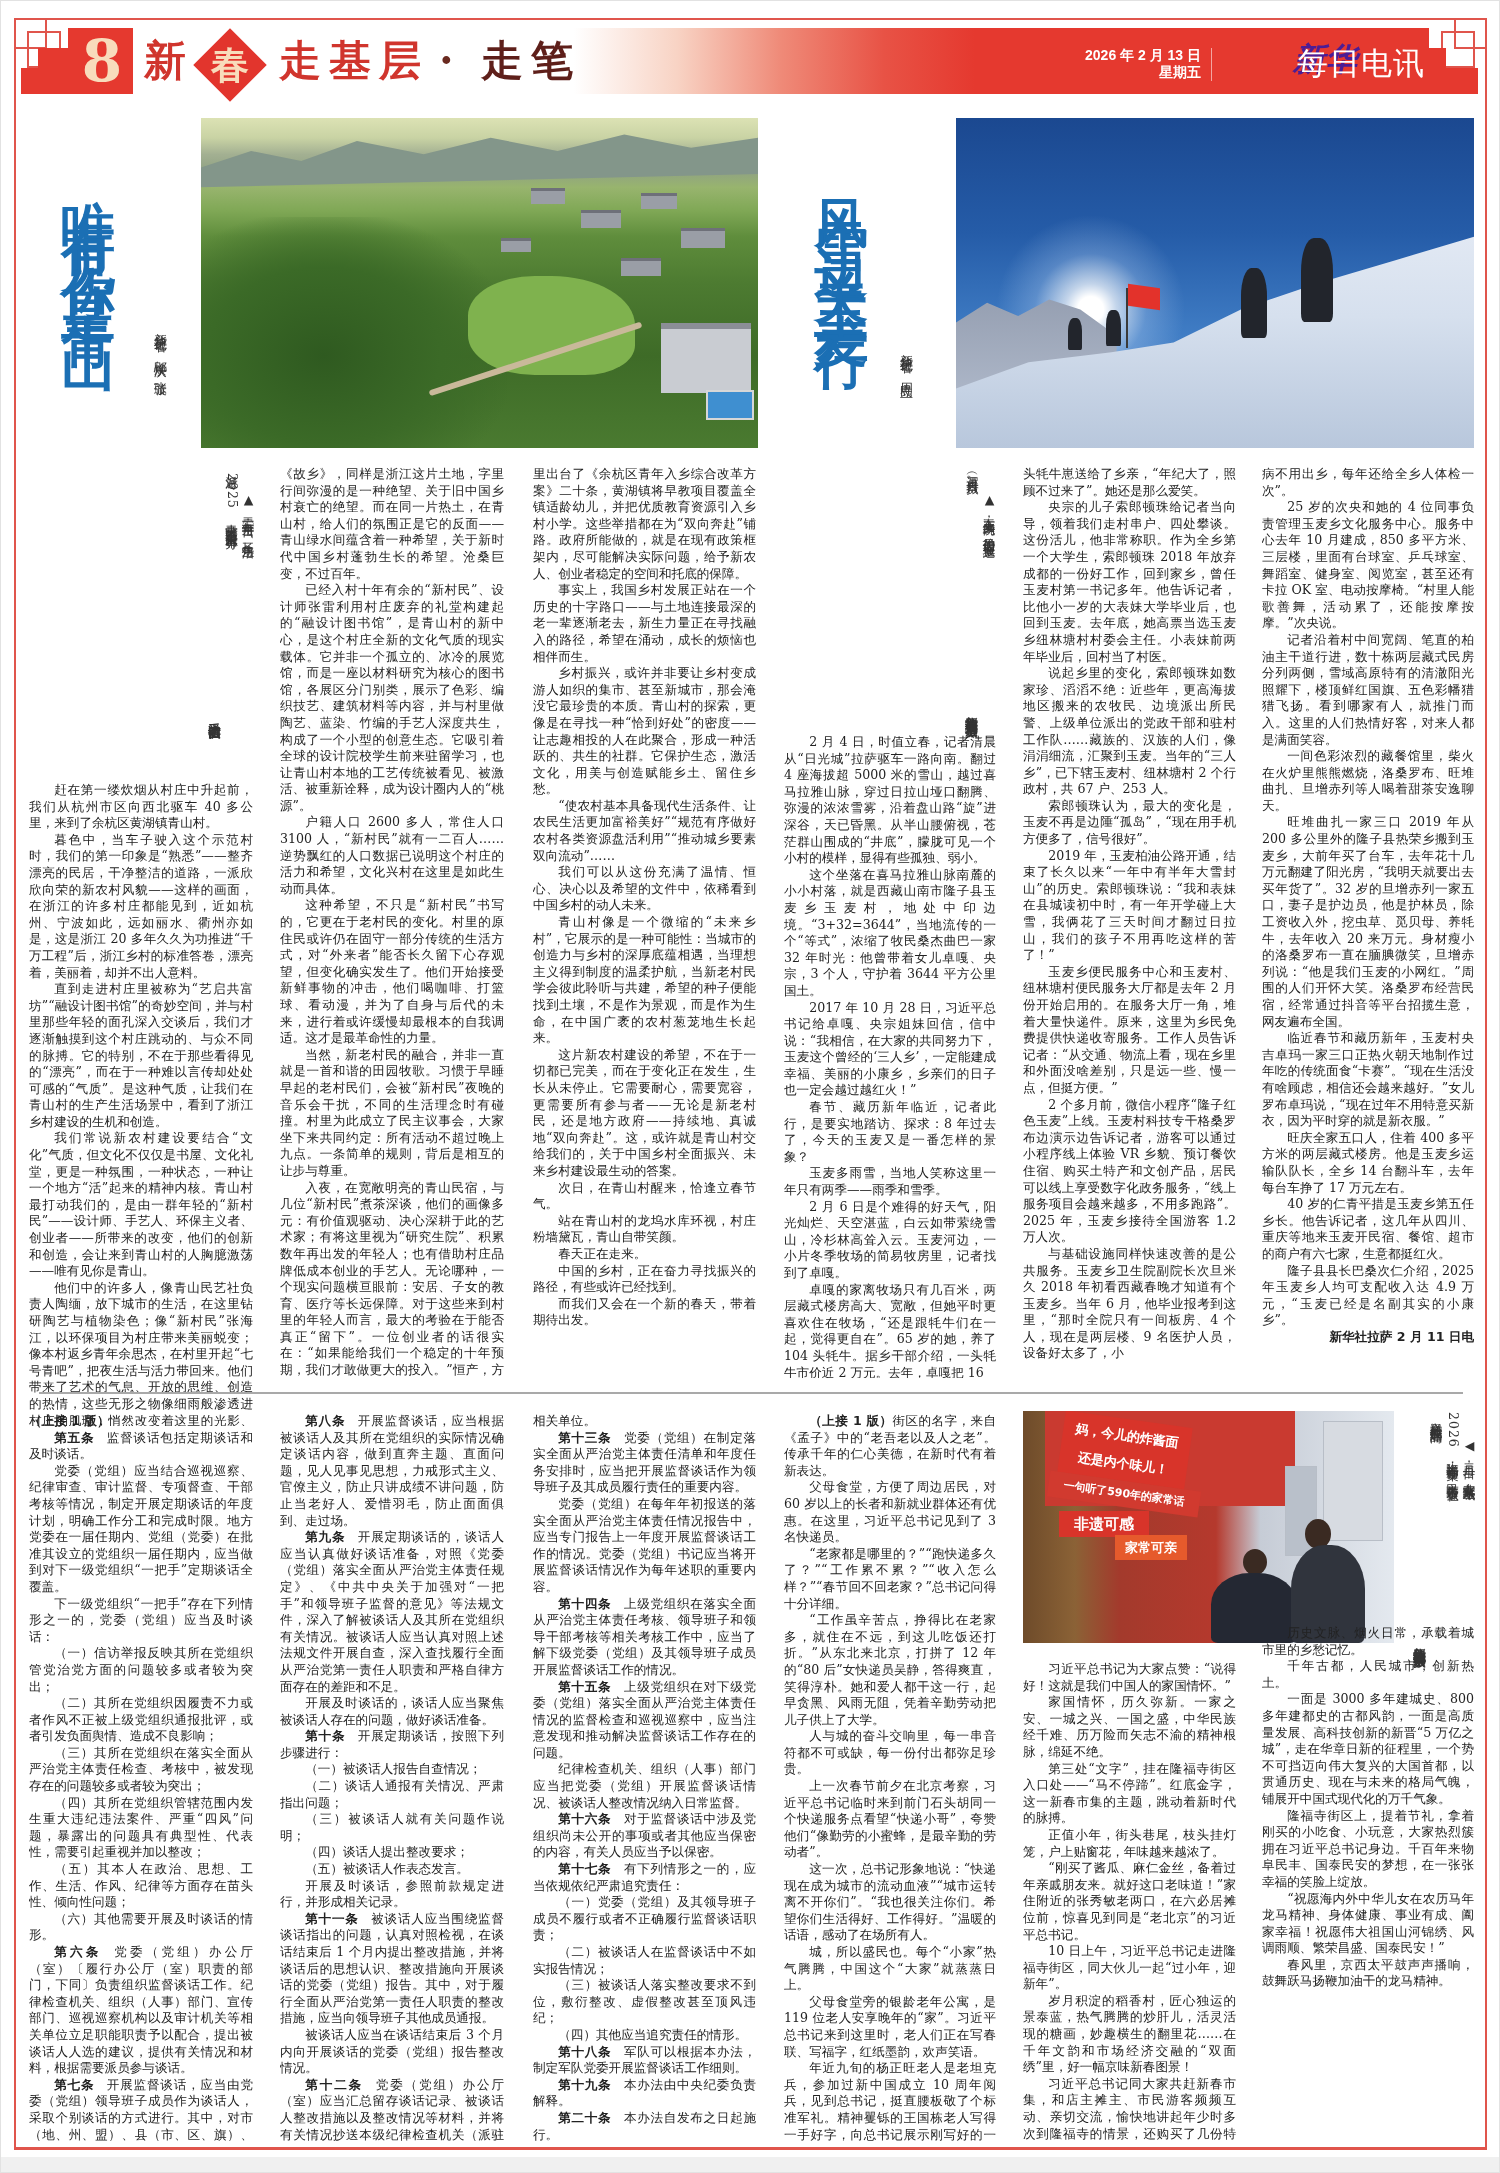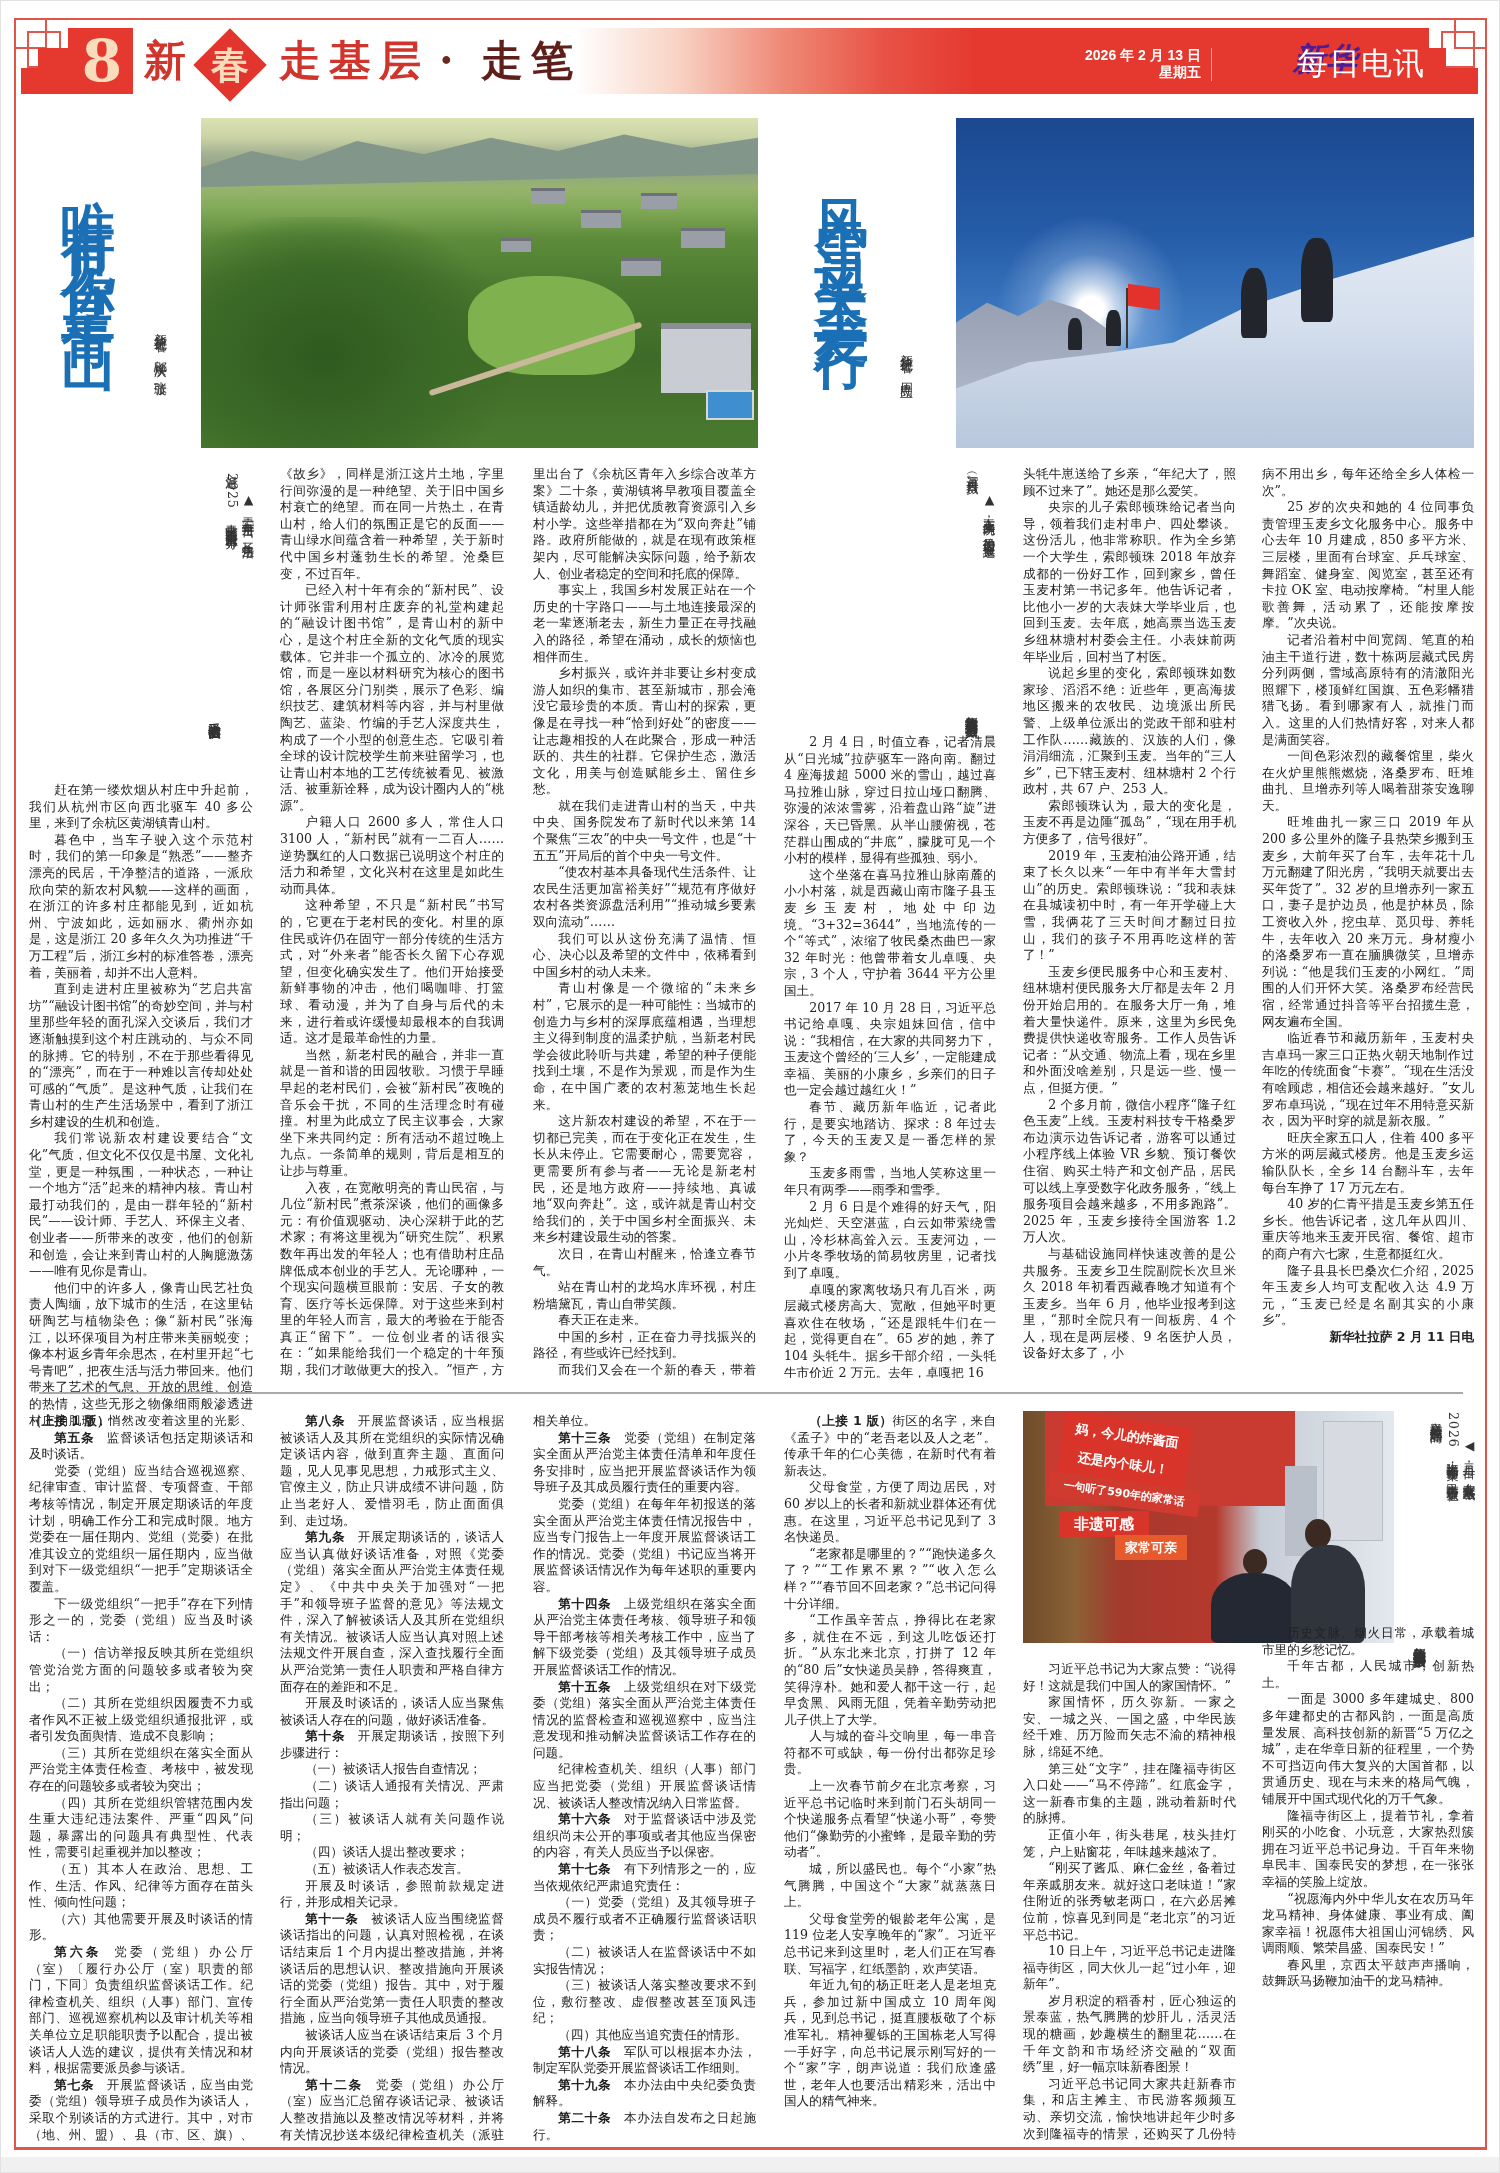--- a/index.html
+++ b/index.html
@@ -165,21 +165,20 @@
       <p class="ind"><span>已经入村十年有余的“新村民”、设计师张雷利用村庄废弃的礼堂构建起的“融设计图书馆”，是青山村的新中心，是这个村庄全新的文化气质的现实载体。它并非一个孤立的、冰冷的展览馆，而是一座以材料研究为核心的图书馆，各展区分门别类，展示了色彩、编织技艺、建筑材料等内容，并与村里做陶艺、蓝染、竹编的手艺人深度共生，构成了一个小型的创意生态。它吸引着全球的设计院校学生前来驻留学习，也让青山村本地的工艺传统被看见、被激活、被重新诠释，成为设计圈内人的“桃源”。</span></p>
       <p class="ind"><span>户籍人口 2600 多人，常住人口 3100 人，“新村民”就有一二百人……逆势飘红的人口数据已说明这个村庄的活力和希望，文化兴村在这里是如此生动而具体。</span></p>
       <p class="ind"><span>这种希望，不只是“新村民”书写的，它更在于老村民的变化。村里的原住民或许仍在固守一部分传统的生活方式，对“外来者”能否长久留下心存观望，但变化确实发生了。他们开始接受新鲜事物的冲击，他们喝咖啡、打篮球、看动漫，并为了自身与后代的未来，进行着或许缓慢却最根本的自我调适。这才是最革命性的力量。</span></p>
       <p class="ind"><span>当然，新老村民的融合，并非一直就是一首和谐的田园牧歌。习惯于早睡早起的老村民们，会被“新村民”夜晚的音乐会干扰，不同的生活理念时有碰撞。村里为此成立了民主议事会，大家坐下来共同约定：所有活动不超过晚上九点。一条简单的规则，背后是相互的让步与尊重。</span></p>
       <p class="ind"><span>入夜，在宽敞明亮的青山民宿，与几位“新村民”煮茶深谈，他们的画像多元：有价值观驱动、决心深耕于此的艺术家；有将这里视为“研究生院”、积累数年再出发的年轻人；也有借助村庄品牌低成本创业的手艺人。无论哪种，一个现实问题横亘眼前：安居、子女的教育、医疗等长远保障。对于这些来到村里的年轻人而言，最大的考验在于能否真正“留下”。一位创业者的话很实在：“如果能给我们一个稳定的十年预期，我们才敢做更大的投入。”恒产，方能生发恒心。引进新农人建设新农村，这个问题尤为重要。</span></p>
     </div>
   <div class="col" style="left:532px;top:465px;width:223px;height:912px;">
       <p><span>里出台了《余杭区青年入乡综合改革方案》二十条，黄湖镇将早教项目覆盖全镇适龄幼儿，并把优质教育资源引入乡村小学。这些举措都在为“双向奔赴”铺路。政府所能做的，就是在现有政策框架内，尽可能解决实际问题，给予新农人、创业者稳定的空间和托底的保障。</span></p>
       <p class="ind"><span>事实上，我国乡村发展正站在一个历史的十字路口——与土地连接最深的老一辈逐渐老去，新生力量正在寻找融入的路径，希望在涌动，成长的烦恼也相伴而生。</span></p>
       <p class="ind"><span>乡村振兴，或许并非要让乡村变成游人如织的集市、甚至新城市，那会淹没它最珍贵的本质。青山村的探索，更像是在寻找一种“恰到好处”的密度——让志趣相投的人在此聚合，形成一种活跃的、共生的社群。它保护生态，激活文化，用美与创造赋能乡土、留住乡愁。</span></p>
-      <p class="ind"><span>就在我们走进青山村的当天，中共中央、国务院发布了新时代以来第 14 个聚焦“三农”的中央一号文件，也是“十五五”开局后的首个中央一号文件。</span></p>
       <p class="ind"><span>“使农村基本具备现代生活条件、让农民生活更加富裕美好”“规范有序做好农村各类资源盘活利用”“推动城乡要素双向流动”……</span></p>
       <p class="ind"><span>我们可以从这份充满了温情、恒心、决心以及希望的文件中，依稀看到中国乡村的动人未来。</span></p>
       <p class="ind"><span>青山村像是一个微缩的“未来乡村”，它展示的是一种可能性：当城市的创造力与乡村的深厚底蕴相遇，当理想主义得到制度的温柔护航，当新老村民学会彼此聆听与共建，希望的种子便能找到土壤，不是作为景观，而是作为生命，在中国广袤的农村葱茏地生长起来。</span></p>
       <p class="ind"><span>这片新农村建设的希望，不在于一切都已完美，而在于变化正在发生，生长从未停止。它需要耐心，需要宽容，更需要所有参与者——无论是新老村民，还是地方政府——持续地、真诚地“双向奔赴”。这，或许就是青山村交给我们的，关于中国乡村全面振兴、未来乡村建设最生动的答案。</span></p>
       <p class="ind"><span>次日，在青山村醒来，恰逢立春节气。</span></p>
       <p class="ind"><span>站在青山村的龙坞水库环视，村庄粉墙黛瓦，青山自带笑颜。</span></p>
       <p class="ind"><span>春天正在走来。</span></p>
       <p class="ind"><span>中国的乡村，正在奋力寻找振兴的路径，有些或许已经找到。</span></p>
       <p class="ind"><span>而我们又会在一个新的春天，带着期待出发。</span></p>
     </div>
@@ -287,20 +286,21 @@
       <p class="ind"><strong class="lead">第二十条</strong><span>本办法自发布之日起施行。</span></p>
     </div>
 
   <div class="col" style="left:783px;top:1412px;width:212px;height:728px;">
       <p class="ind"><span class="kicker">（上接 1 版）</span><span>街区的名字，来自《孟子》中的“老吾老以及人之老”。传承千年的仁心美德，在新时代有着新表达。</span></p>
       <p class="ind"><span>父母食堂，方便了周边居民，对 60 岁以上的长者和新就业群体还有优惠。在这里，习近平总书记见到了 3 名快递员。</span></p>
       <p class="ind"><span>“老家都是哪里的？”“跑快递多久了？”“工作累不累？”“收入怎么样？”“春节回不回老家？”总书记问得十分详细。</span></p>
       <p class="ind"><span>“工作虽辛苦点，挣得比在老家多，就住在不远，到这儿吃饭还打折。”从东北来北京，打拼了 12 年的“80 后”女快递员吴静，答得爽直，笑得淳朴。她和爱人都干这一行，起早贪黑、风雨无阻，凭着辛勤劳动把儿子供上了大学。</span></p>
       <p class="ind"><span>人与城的奋斗交响里，每一串音符都不可或缺，每一份付出都弥足珍贵。</span></p>
       <p class="ind"><span>上一次春节前夕在北京考察，习近平总书记临时来到前门石头胡同一个快递服务点看望“快递小哥”，夸赞他们“像勤劳的小蜜蜂，是最辛勤的劳动者”。</span></p>
+      <p class="ind"><span>这一次，总书记形象地说：“快递现在成为城市的流动血液”“城市运转离不开你们”。“我也很关注你们。希望你们生活得好、工作得好。”温暖的话语，感动了在场所有人。</span></p>
       <p class="ind"><span>城，所以盛民也。每个“小家”热气腾腾，中国这个“大家”就蒸蒸日上。</span></p>
       <p class="ind"><span>父母食堂旁的银龄老年公寓，是 119 位老人安享晚年的“家”。习近平总书记来到这里时，老人们正在写春联、写福字，红纸墨韵，欢声笑语。</span></p>
       <p class="ind"><span>年近九旬的杨正旺老人是老坦克兵，参加过新中国成立 10 周年阅兵，见到总书记，挺直腰板敬了个标准军礼。精神矍铄的王国栋老人写得一手好字，向总书记展示刚写好的一个“家”字，朗声说道：我们欣逢盛世，老年人也要活出精彩来，活出中国人的精气神来。</span></p>
     </div>
 
   <div class="photo photo-lfs">
     <div class="lfs-roof"></div>
     <div class="lfs-bld" style="left:300px;top:10px;width:60px;height:120px;"></div>
     <div class="lfs-bld" style="left:262px;top:55px;width:32px;height:90px;background:#b9c0ca;"></div>
     <div class="sign" style="left:38px;top:8px;width:128px;height:62px;background:#d8342a;transform:rotate(8deg);font-size:13px;line-height:28px;padding-top:3px;">

